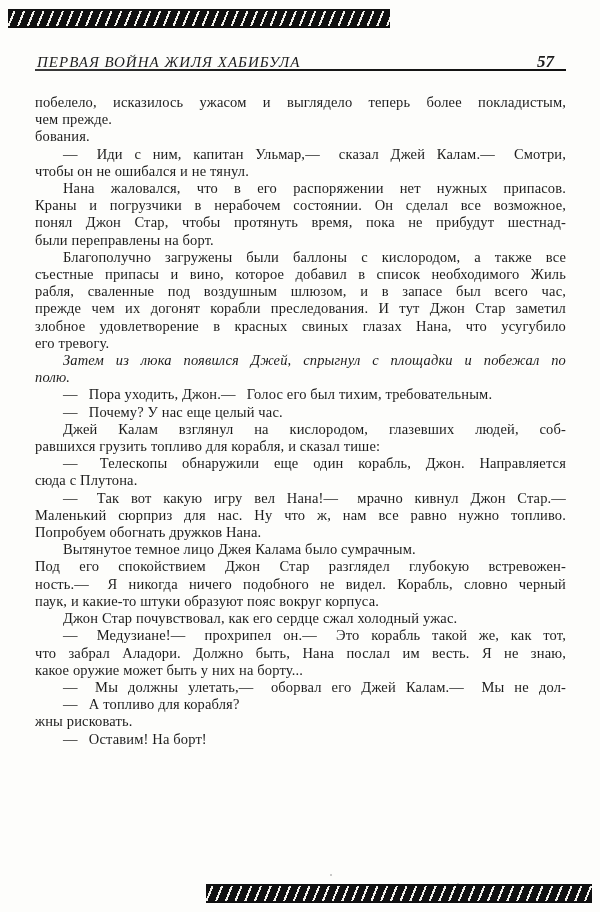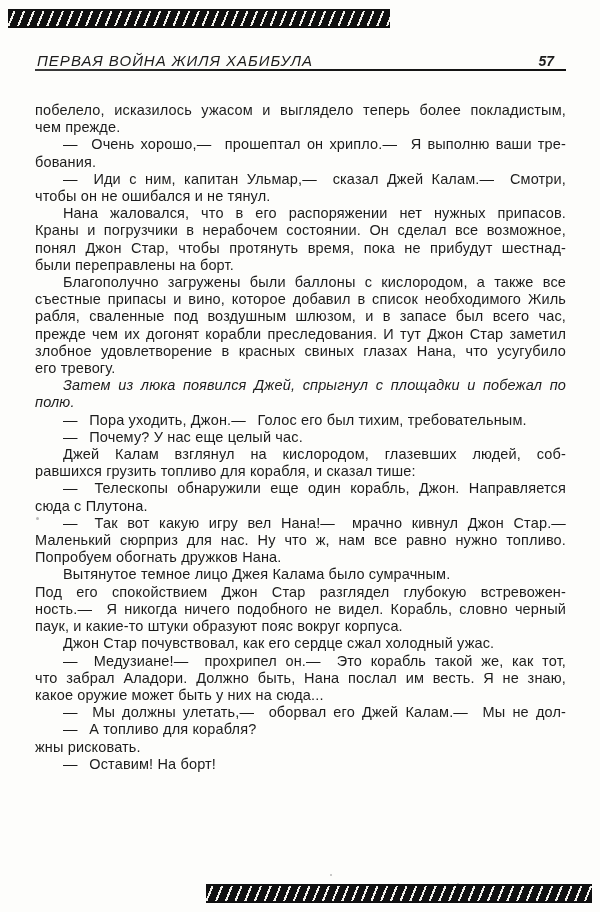--- a/index.html
+++ b/index.html
@@ -1,21 +1,21 @@
 <!DOCTYPE html>
 <html lang="ru"><head>
 <meta charset="utf-8">
 <style>
   html,body{margin:0;padding:0;background:#e8e8e8;}
   .page{
     position:relative;
     width:600px;height:912px;
     background:#fdfdfb;
     overflow:hidden;
-    font-family:Liberation Sans, sans-serif;
+    font-family:Liberation Serif, serif;
     color:#1c1c1c;
   }
   .ornament{
     position:absolute;
     height:19px;
     background:
       repeating-linear-gradient(112deg,
         #101010 0px, #101010 5px,
         #f2f1ec 5px, #f2f1ec 7px,
         #101010 7px, #101010 9px);
@@ -27,32 +27,31 @@
   .ornament.bottom{left:206px;top:884px;width:386px;}
   .running-header{
     position:absolute;left:37px;top:52px;width:529px;
     display:flex;justify-content:space-between;align-items:baseline;
     font-style:italic;
   }
   .running-header .title{
     font-size:15px;letter-spacing:1px;white-space:nowrap;
   }
   .running-header .pagenum{
-    font-size:14px;font-weight:600;margin-right:12px;
+    font-size:17px;font-weight:600;margin-right:12px;
   }
   .rule{
     position:absolute;left:35px;top:69px;width:531px;height:2px;
     background:linear-gradient(90deg,#3a3a3a,#1a1a1a 40%,#111);
   }
   .body-text{
     position:absolute;left:35px;top:94px;width:531px;
     font-size:14.5px;line-height:17.2px;
     letter-spacing:0.15px;
     text-justify:inter-word;
-    margin-top:8px;
   }
   .line{text-align:justify;text-align-last:left;}
   .line.full{text-align-last:justify;}
   .line.indent{text-indent:28px;}
   .line.italic{font-style:italic;}
   .speck{
     position:absolute;width:3px;height:3px;border-radius:50%;
     background:#9a9a9a;opacity:.7;
   }
   .speck.s1{left:36px;top:517px;}
@@ -68,21 +67,20 @@
   <div class="running-header">
     <span class="title">ПЕРВАЯ ВОЙНА ЖИЛЯ ХАБИБУЛА</span>
     <span class="pagenum">57</span>
   </div>
 
   <div class="rule"></div>
 
   <div class="body-text" id="body-text">
       <div class="line full">побелело, исказилось ужасом и выглядело теперь более покладистым,</div>
       <div class="line">чем прежде.</div>
-      <div class="line indent full">—  Очень хорошо,—  прошептал он хрипло.—  Я выполню ваши тре-</div>
       <div class="line">бования.</div>
       <div class="line indent full">—  Иди с ним, капитан Ульмар,—  сказал Джей Калам.—  Смотри,</div>
       <div class="line">чтобы он не ошибался и не тянул.</div>
       <div class="line indent full">Нана жаловался, что в его распоряжении нет нужных припасов.</div>
       <div class="line full">Краны и погрузчики в нерабочем состоянии. Он сделал все возможное,</div>
       <div class="line full">понял Джон Стар, чтобы протянуть время, пока не прибудут шестнад-</div>
       <div class="line">были переправлены на борт.</div>
       <div class="line indent full">Благополучно загружены были баллоны с кислородом, а также все</div>
       <div class="line full">съестные припасы и вино, которое добавил в список необходимого Жиль</div>
       <div class="line full">рабля, сваленные под воздушным шлюзом, и в запасе был всего час,</div>
@@ -100,21 +98,21 @@
       <div class="line indent full">—  Так вот какую игру вел Нана!—  мрачно кивнул Джон Стар.—</div>
       <div class="line full">Маленький сюрприз для нас. Ну что ж, нам все равно нужно топливо.</div>
       <div class="line">Попробуем обогнать дружков Нана.</div>
       <div class="line indent">Вытянутое темное лицо Джея Калама было сумрачным.</div>
       <div class="line full">Под его спокойствием Джон Стар разглядел глубокую встревожен-</div>
       <div class="line full">ность.—  Я никогда ничего подобного не видел. Корабль, словно черный</div>
       <div class="line">паук, и какие-то штуки образуют пояс вокруг корпуса.</div>
       <div class="line indent">Джон Стар почувствовал, как его сердце сжал холодный ужас.</div>
       <div class="line indent full">—  Медузиане!—  прохрипел он.—  Это корабль такой же, как тот,</div>
       <div class="line full">что забрал Аладори. Должно быть, Нана послал им весть. Я не знаю,</div>
-      <div class="line">какое оружие может быть у них на сюда...</div>
+      <div class="line">какое оружие может быть у них на борту...</div>
       <div class="line indent full">—  Мы должны улетать,—  оборвал его Джей Калам.—  Мы не дол-</div>
       <div class="line indent">—  А топливо для корабля?</div>
       <div class="line">жны рисковать.</div>
       <div class="line indent">—  Оставим! На борт!</div>
     </div>
 
   <span class="speck s1"></span>
   <span class="speck s2"></span>
   <span class="speck s3"></span>
 

